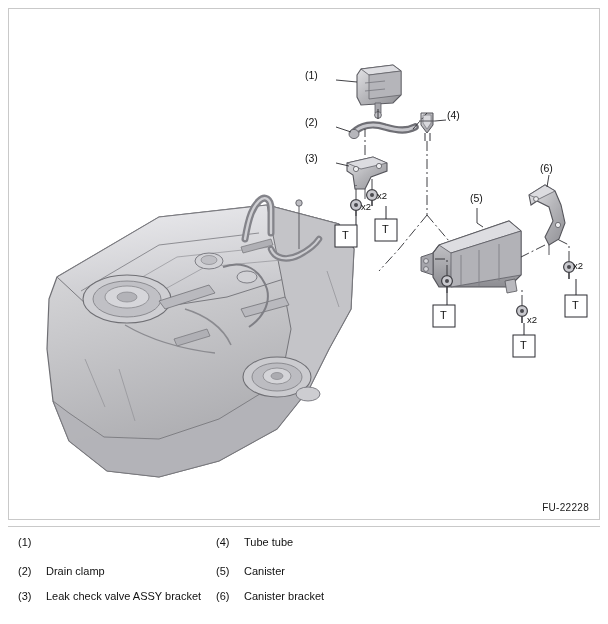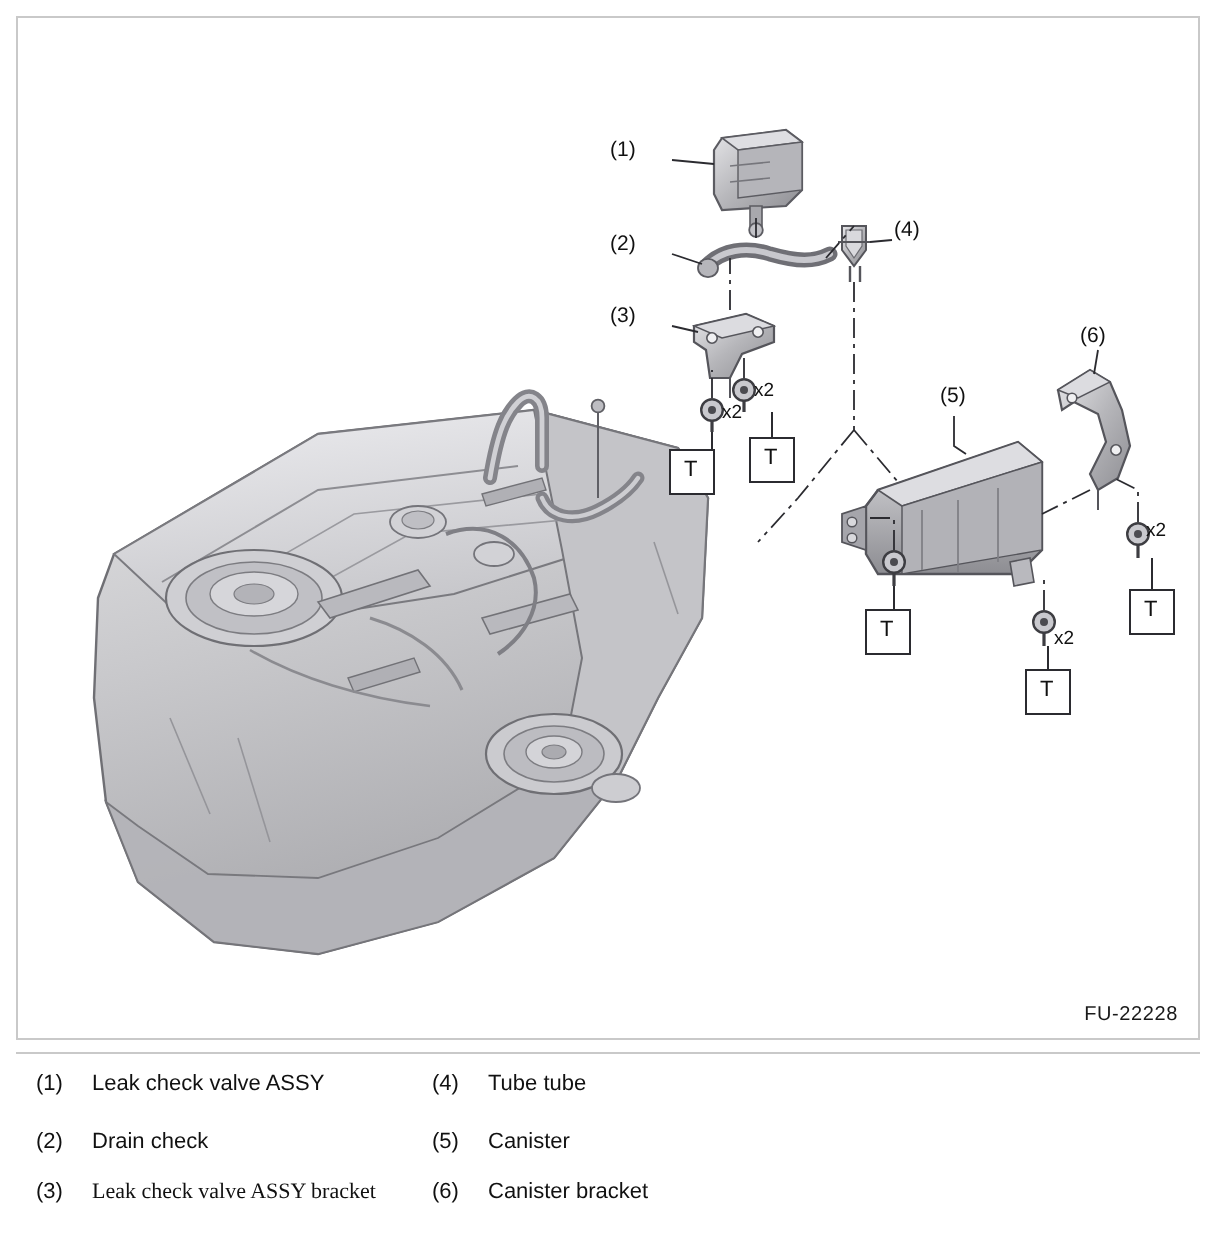--- a/index.html
+++ b/index.html
@@ -337,29 +337,28 @@
     <div class="callout" style="left:564px; top:251px; font-size:9.5px;"><span>x2</span></div>
 
     <div class="fig-code">FU-22228</div>
   </div>
 
   <div id="legend">
 
     <div class="legend-col left">
       <div class="legend-row">
         <span class="legend-num">(1)</span>
-        <span class="legend-text">Leak check valve ASSY</span>
       </div>
       <div class="legend-row" style="margin-top:14px;">
         <span class="legend-num">(2)</span>
-        <span class="legend-text">Drain check</span>
+        <span class="legend-text">Drain clamp</span>
       </div>
       <div class="legend-row">
         <span class="legend-num">(3)</span>
-        <span class="legend-text" style="max-width:168px; display:inline-block;font-family:Liberation Serif, serif;">Leak check valve ASSY bracket</span>
+        <span class="legend-text" style="max-width:168px; display:inline-block;">Leak check valve ASSY bracket</span>
       </div>
     </div>
 
     <div class="legend-col right">
       <div class="legend-row">
         <span class="legend-num">(4)</span>
         <span class="legend-text">Tube tube</span>
       </div>
       <div class="legend-row" style="margin-top:14px;">
         <span class="legend-num">(5)</span>

